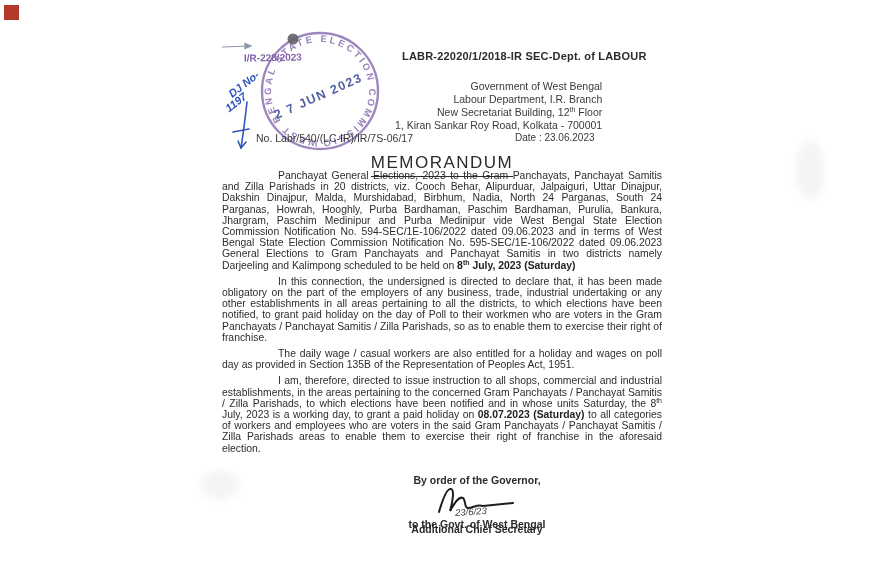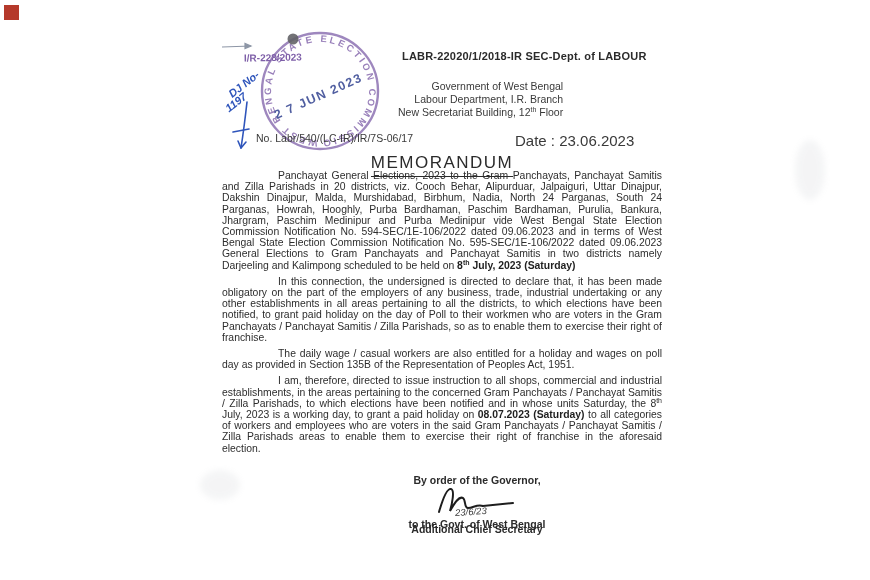--- a/index.html
+++ b/index.html
@@ -12,21 +12,21 @@
   .noise{border-radius:50%;background:#9aa0a8;filter:blur(3px);opacity:.10;}
   
   .ref-line{left:362px;top:50px;font-size:11px;font-weight:bold;color:#2b2b2b;letter-spacing:.2px;padding-left:40px;}
   .org-address{left:404px;top:80px;font-size:10.5px;line-height:13px;color:#3a3a3a;}
   .org-address div{white-space:nowrap;text-align:right;}
   .org-address div:nth-child(2){margin-left:-3px;}
   .org-address div:nth-child(3){margin-left:-6px;}
   .org-address div:nth-child(4){margin-left:-9px;}
   sup{font-size:7px;vertical-align:super;line-height:0;}
   .memo-no{left:256px;top:132px;font-size:10.5px;color:#3a3a3a;}
-  .memo-date{left:515px;top:132px;font-size:15px;color:#3a3a3a;}
+  .memo-date{left:515px;top:132px;font-size:10px;color:#3a3a3a;}
   
   .memo-title-wrap{left:222px;top:153px;width:440px;text-align:center;}
   .memo-title{display:inline-block;font-size:17px;font-weight:normal;letter-spacing:1.5px;
               color:#2b2b2b;border-bottom:1.2px solid #2b2b2b;padding-bottom:3px;}
   
   .memo-body{left:222px;top:170px;width:440px;font-size:10.4px;line-height:11.2px;
              text-align:justify;color:#2d2d2d;}
   .memo-body p{margin:0 0 5px 0;text-indent:56px;}
   .memo-body b{color:#1f1f1f;}
   
@@ -80,20 +80,21 @@
     <text x="75" y="72" transform="rotate(-24 75 72)" text-anchor="middle" font-size="12.5" font-weight="bold" letter-spacing="1.5" fill="#2e3f8e" opacity="0.95">2 7 JUN 2023</text>
   </svg>
   <div class="abs stamp-ref">I/R-228/2023</div>
 
   <div class="abs ref-line">LABR-22020/1/2018-IR SEC-Dept. of LABOUR</div>
 
   <div class="abs org-address">
     <div>Government of West Bengal</div>
     <div>Labour Department, I.R. Branch</div>
     <div><span>New Secretariat Building, 12</span><sup>th</sup><span> Floor</span></div>
+    <div>1, Kiran Sankar Roy Road, Kolkata - 700001</div>
   </div>
 
   <div class="abs memo-no">No. Labr/540/(LC-IR)/IR/7S-06/17</div>
   <div class="abs memo-date">Date : 23.06.2023</div>
 
   <div class="abs memo-title-wrap">
     <span class="memo-title">MEMORANDUM</span>
   </div>
 
   <div class="abs memo-body">

